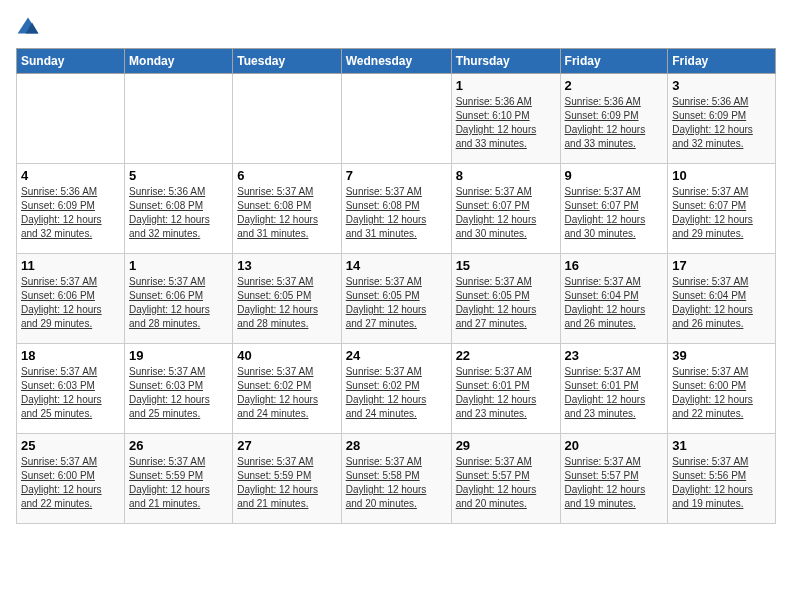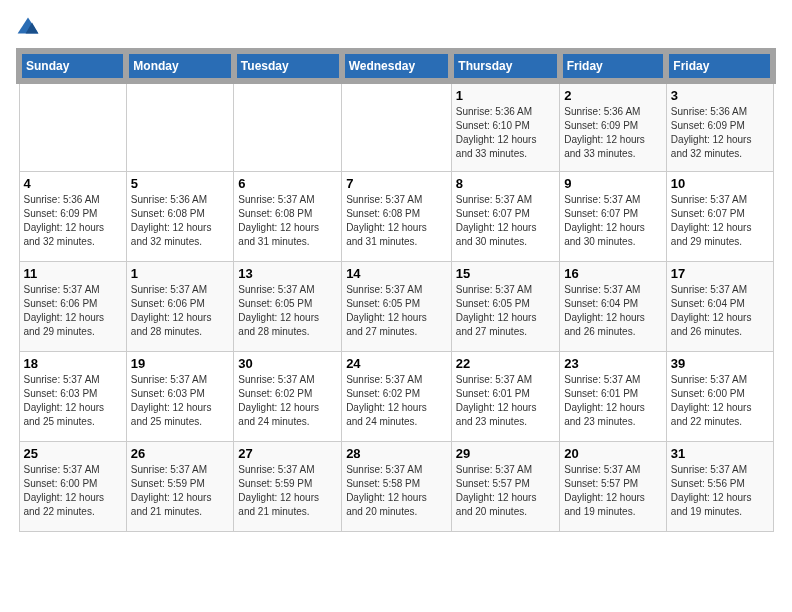--- a/index.html
+++ b/index.html
@@ -51,21 +51,21 @@
       width: 100%;
       border-collapse: collapse;
       font-size: 11px;
     }
     th {
       background-color: #2a6db5;
       color: #fff;
       padding: 5px 4px;
       text-align: left;
       font-size: 12px;
-      border: 6px solid #a3a3a3;
+      border: 1px solid #a3a3a3;
     }
     td {
       border: 1px solid #ccc;
       vertical-align: top;
       padding: 4px;
       width: 113px;
       height: 90px;
       background: #fff;
     }
     tr:nth-child(odd) td {
@@ -77,20 +77,21 @@
     .day-num {
       font-size: 13px;
       font-weight: bold;
       display: block;
       margin-bottom: 2px;
     }
     .day-info {
       font-size: 10px;
       color: #333;
       line-height: 1.4;
+      text-decoration: underline;
     }
     .empty-cell {
       background: #fff !important;
     }
   </style>
 </head>
 <body>
 
 <div class="header">
   <div class="logo">
@@ -260,21 +261,21 @@
 and 25 minutes.</div>
         </td>
         <td>
           <span class="day-num">19</span>
           <div class="day-info" style="white-space: pre-line;">Sunrise: 5:37 AM
 Sunset: 6:03 PM
 Daylight: 12 hours
 and 25 minutes.</div>
         </td>
         <td>
-          <span class="day-num">30</span>
+          <span class="day-num">40</span>
           <div class="day-info" style="white-space: pre-line;">Sunrise: 5:37 AM
 Sunset: 6:02 PM
 Daylight: 12 hours
 and 24 minutes.</div>
         </td>
         <td>
           <span class="day-num">24</span>
           <div class="day-info" style="white-space: pre-line;">Sunrise: 5:37 AM
 Sunset: 6:02 PM
 Daylight: 12 hours

